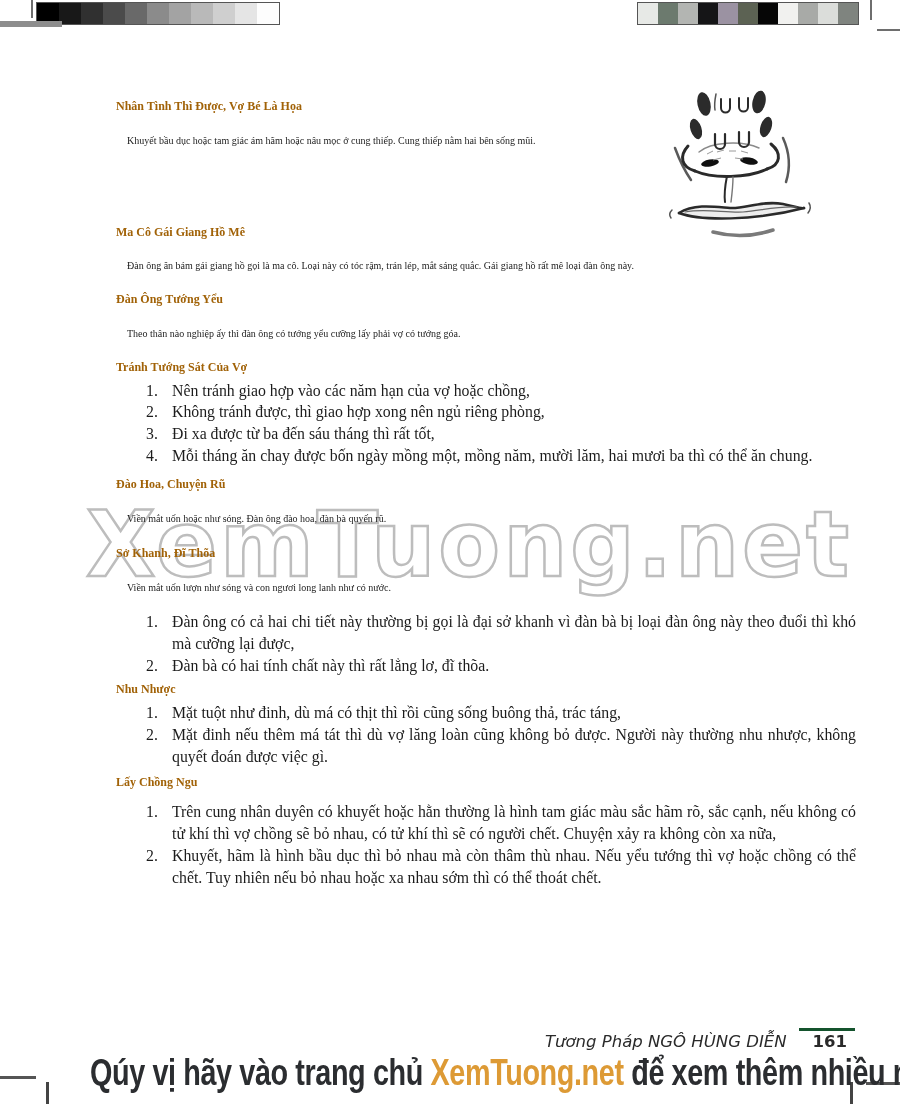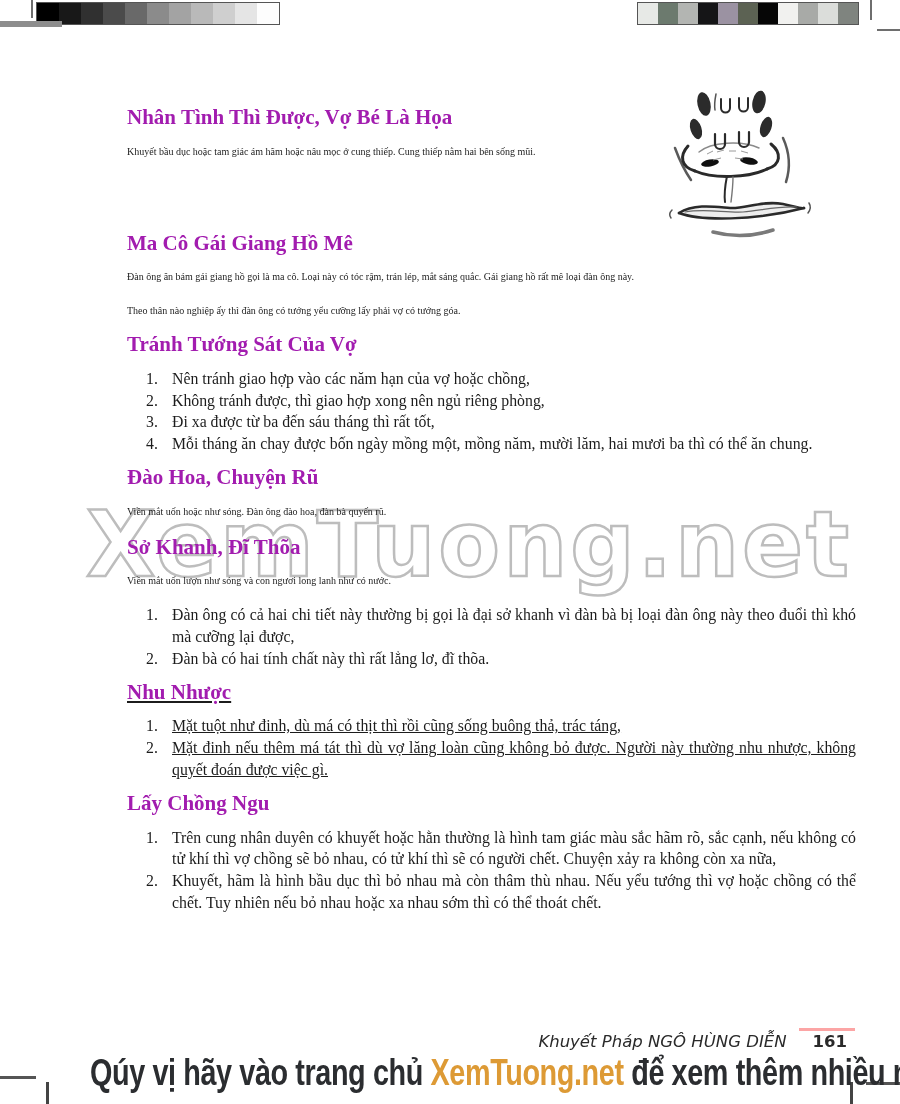--- a/index.html
+++ b/index.html
@@ -20,50 +20,50 @@
     position:absolute;left:86px;top:492px;z-index:1;
     font-family:"DejaVu Sans",sans-serif;font-weight:bold;font-size:90px;
     letter-spacing:3px;color:rgba(255,255,255,0.25);
     -webkit-text-stroke:2.5px #bdbdbd;text-stroke:2.5px #bdbdbd;
     white-space:nowrap;
   }
   
   #content{position:absolute;left:115px;right:44px;top:95px;z-index:2;}
   section{margin:0 0 26px 0;}
   section h3{
-    margin:12px;font-size:21px;line-height:21.8px;font-weight:bold;color:#a21caf;
+    margin:1px;font-size:12px;line-height:21.8px;font-weight:bold;color:#a16207;
   }
   section p{
     margin:12px;font-size:10px;line-height:21.8px;text-align:justify;
   }
   .li{position:relative;padding-left:57px;font-size:15.8px;line-height:21.8px;text-align:justify;}
   .li .num{position:absolute;left:31px;}
   #sections section:nth-of-type(1){margin-bottom:70px;}
   #sections section:nth-of-type(1) p{max-width:528px;}
   #sections section:nth-of-type(2){margin-bottom:11px;}
   #sections section:nth-of-type(3){margin-bottom:9px;}
   #sections section:nth-of-type(4){margin-bottom:7px;}
   #sections section:nth-of-type(5){margin-bottom:11px;}
   #sections section:nth-of-type(6){margin-bottom:14px;}
   #sections section:nth-of-type(7){margin-bottom:3px;}
-  #sections section:nth-of-type(8){margin-bottom:4px;text-decoration:underline;}
+  #sections section:nth-of-type(8){margin-bottom:4px;}
   #sections section:nth-of-type(9){margin-bottom:8px;}
   #sections section:nth-of-type(10){margin-bottom:0;}
   
   #illustration{position:absolute;left:655px;top:72px;z-index:2;}
   
   #page-footer{
     position:absolute;top:1028px;right:45px;z-index:2;
     font-family:"DejaVu Sans",sans-serif;font-size:16.5px;color:#2a2a2a;
     display:flex;align-items:flex-end;
   }
   #footer-title{font-style:italic;}
   #footer-pageno{
     font-style:normal;font-weight:bold;margin-left:12px;
-    border-top:3px solid #fca5a5;padding:1px 8px 0 14px;text-align:right;
+    border-top:3px solid #14532d;padding:1px 8px 0 14px;text-align:right;
   }
   
   #banner{
     position:absolute;left:0;right:0;top:1052px;z-index:2;text-align:center;
     font-family:"Liberation Sans",sans-serif;font-weight:bold;font-size:36px;
     color:#2b2d30;white-space:nowrap;
     transform:scaleX(0.8);transform-origin:50% 50%;letter-spacing:-0.5px;
   }
 </style>
 </head>
@@ -151,20 +151,21 @@
   <div id="sections">
       <section>
         <h3>Nhân Tình Thì Được, Vợ Bé Là Họa</h3>
         <p>Khuyết bầu dục hoặc tam giác ám hãm hoặc nâu mọc ở cung thiếp. Cung thiếp nằm hai bên sống mũi.</p>
       </section>
       <section>
         <h3>Ma Cô Gái Giang Hồ Mê</h3>
         <p>Đàn ông ăn bám gái giang hồ gọi là ma cô. Loại này có tóc rậm, trán lép, mắt sáng quắc. Gái giang hồ rất mê loại đàn ông này.</p>
       </section>
       <section>
+        <h3>Đàn Ông Tướng Yểu</h3>
         <p>Theo thân nào nghiệp ấy thì đàn ông có tướng yểu cưỡng lấy phải vợ có tướng góa.</p>
       </section>
       <section>
         <h3>Tránh Tướng Sát Của Vợ</h3>
         <div class="li"><span class="num">1.</span>Nên tránh giao hợp vào các năm hạn của vợ hoặc chồng,</div>
         <div class="li"><span class="num">2.</span>Không tránh được, thì giao hợp xong nên ngủ riêng phòng,</div>
         <div class="li"><span class="num">3.</span>Đi xa được từ ba đến sáu tháng thì rất tốt,</div>
         <div class="li"><span class="num">4.</span>Mỗi tháng ăn chay được bốn ngày mồng một, mồng năm, mười lăm, hai mươi ba thì có thể ăn chung.</div>
       </section>
       <section>
@@ -188,21 +189,21 @@
         <h3>Lấy Chồng Ngu</h3>
       </section>
       <section>
         <div class="li"><span class="num">1.</span>Trên cung nhân duyên có khuyết hoặc hằn thường là hình tam giác màu sắc hãm rõ, sắc cạnh, nếu không có tử khí thì vợ chồng sẽ bỏ nhau, có tử khí thì sẽ có người chết. Chuyện xảy ra không còn  xa nữa,</div>
         <div class="li"><span class="num">2.</span>Khuyết, hãm là hình bầu dục thì bỏ nhau mà còn thâm thù nhau. Nếu yểu tướng thì vợ hoặc chồng có thể chết. Tuy nhiên nếu bỏ nhau hoặc xa nhau sớm thì có thể thoát chết.</div>
       </section>
     </div>
 </div>
 
 <div id="page-footer">
-  <span id="footer-title">Khuyết Pháp NGÔ HÙNG DIỄN</span>
+  <span id="footer-title">Tương Pháp NGÔ HÙNG DIỄN</span>
   <span id="footer-pageno">161</span>
 </div>
 
 <div id="banner">
   <span>Qúy vị hãy vào trang chủ</span>
   <span id="banner-brand" style="color: rgb(221, 154, 53);">XemTuong.net</span>
   <span>để xem thêm nhiều mục hay khác</span>
 </div>
 
 </body></html>

